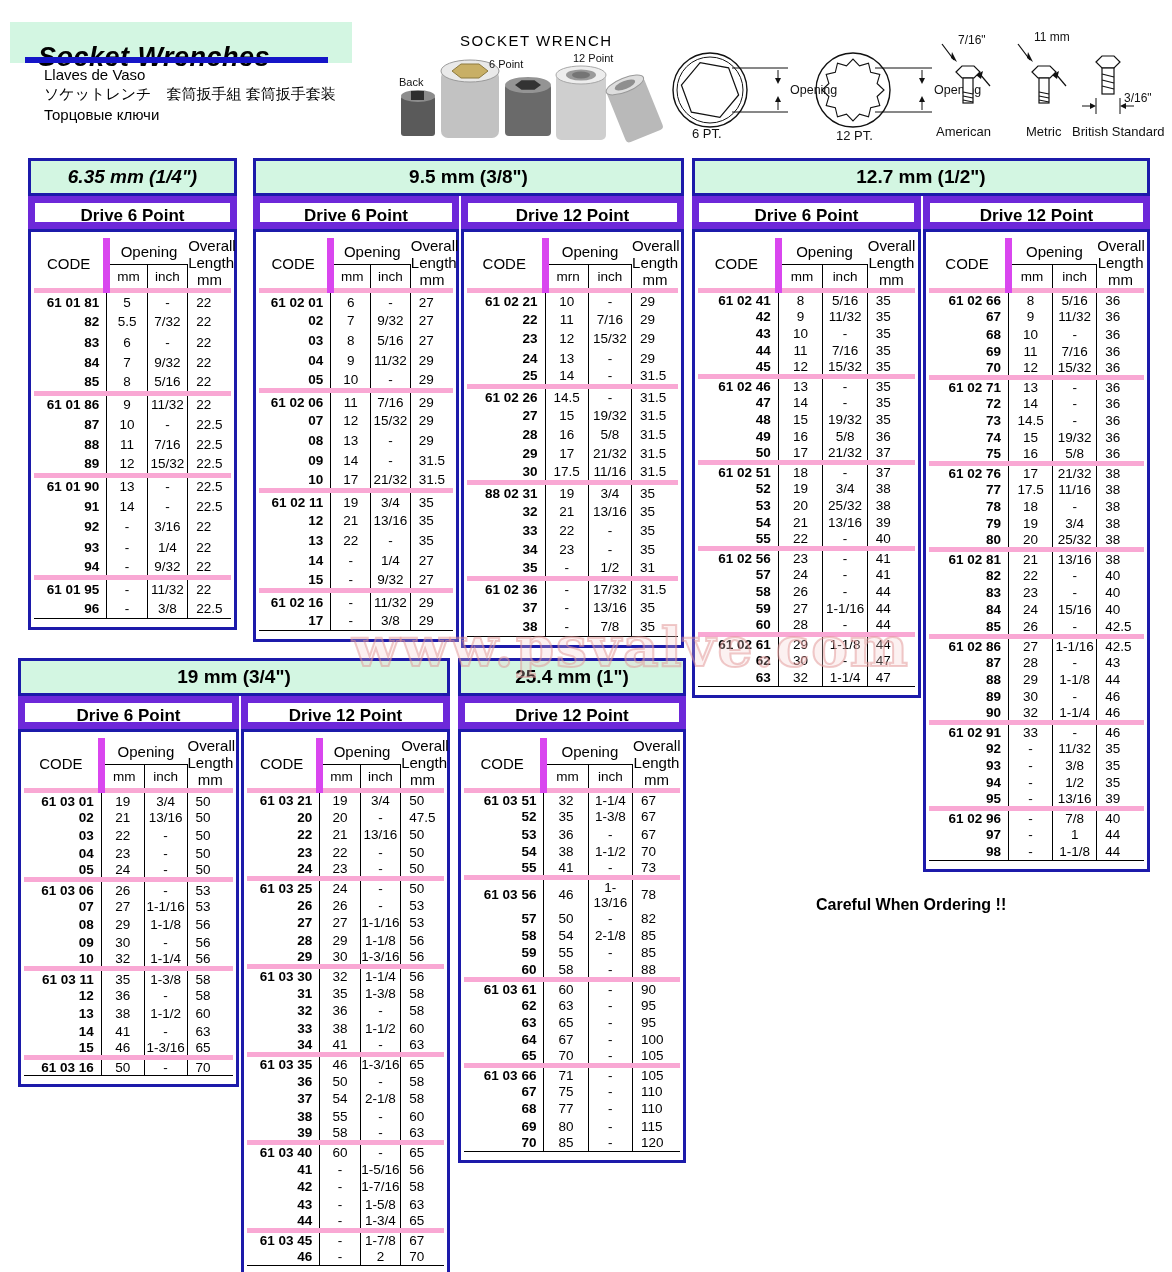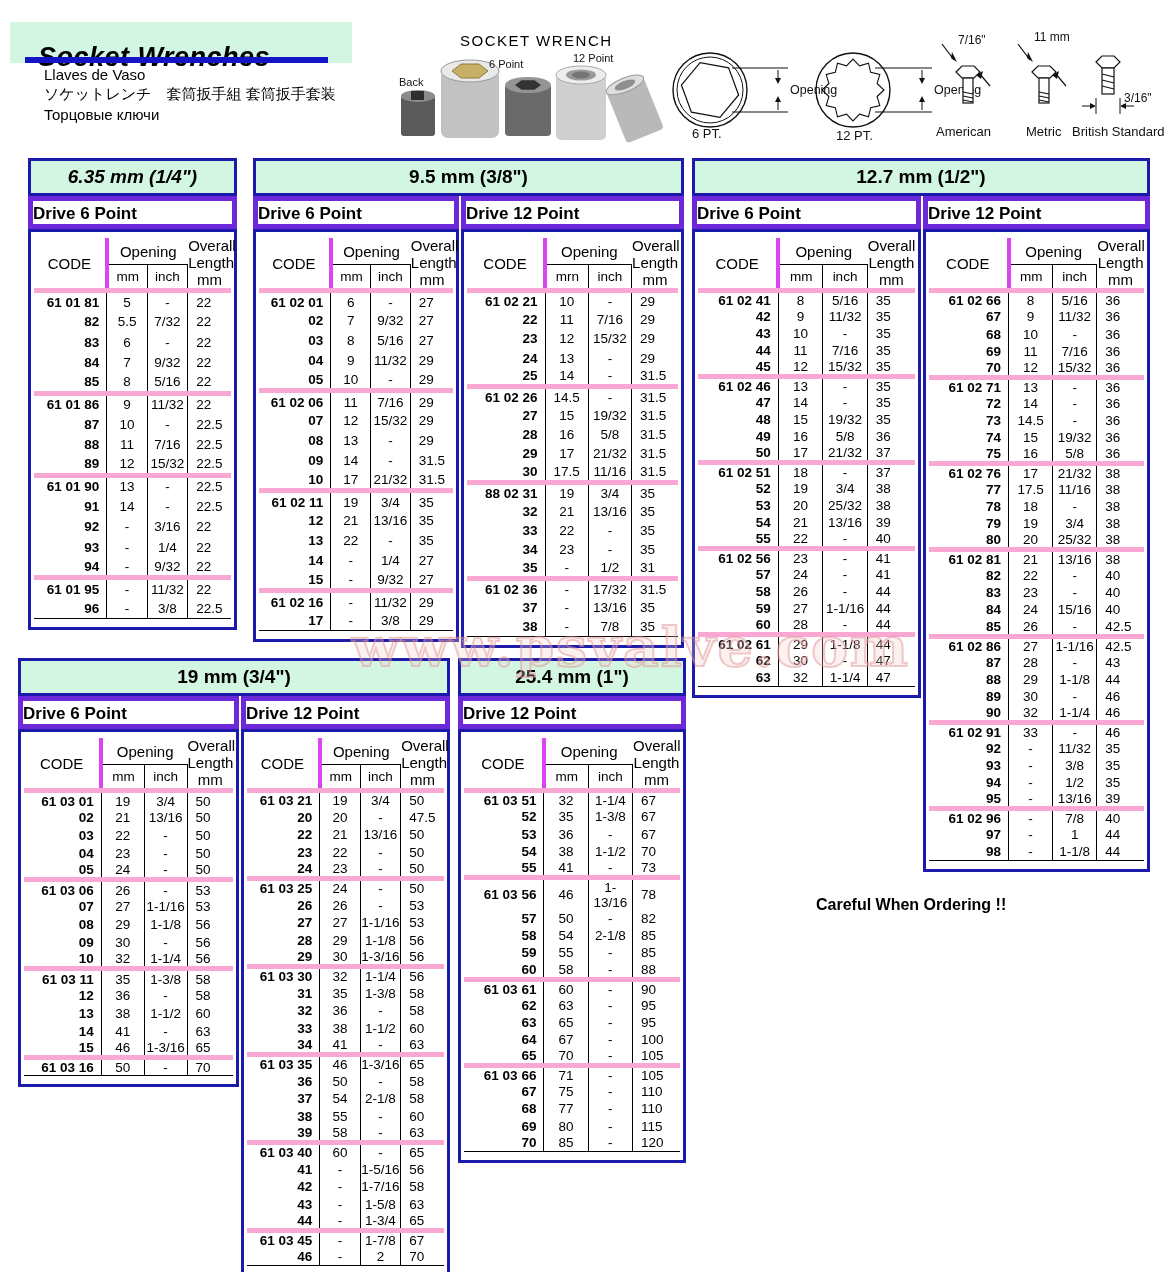--- a/index.html
+++ b/index.html
@@ -10,25 +10,25 @@
   .title-box{left:10px;top:22px;width:342px;height:41px;background:#d3f6e2}
   .title{font-size:27px;font-weight:bold;font-style:italic;padding:20px 0 0 28px;letter-spacing:.5px}
   .title-bar{left:25px;top:57px;width:303px;height:6px;background:#1515c8}
   .subtitle{left:44px;font-size:15px}
   .socket-wrench-label{left:460px;top:32px;font-size:15px;letter-spacing:1.5px}
   
   .section{position:absolute}
   .size-header{border:3px solid #1c1aaa;background:#d3f6e2;text-align:center;font-weight:bold;font-size:19px;height:38px;padding-top:5px}
   .size-header.ital{font-style:italic}
   .subs{display:flex;align-items:flex-start;gap:2px}
-  .drive-h{border:5px solid #6d28d9;background:#fff;font-weight:bold;font-size:17px;height:33px;padding-top:3px}
+  .drive-h{border:7px solid #6d28d9;background:#fff;text-align:center;font-weight:bold;font-size:17px;height:33px;padding-top:3px}
   .tbox{border:3px solid #1c1aaa;background:#fff;padding:6px 3px 8px 3px}
   .tbox table{border-collapse:collapse;width:100%;table-layout:fixed;border-bottom:1px solid #000}
   th{font-weight:normal;vertical-align:middle}
-  .h-code{width:37%;border-right:4px solid #d946ef;font-size:15px;border-bottom:1px solid #000}
+  .h-code{width:37%;border-right:7px solid #d946ef;font-size:15px;border-bottom:1px solid #000}
   .h-open{border-bottom:1px solid #000;font-size:15px;height:25px}
   .h-mm{width:17%;border-right:1px solid #000;font-size:13.5px;border-bottom:1px solid #000;height:24px}
   .h-inch{width:24%;border-right:1px solid #000;font-size:13.5px;border-bottom:1px solid #000}
   .h-oal{width:22%;font-size:15px;line-height:1.12;border-bottom:1px solid #000}
   tbody{border-top:5px solid #f9a8d4}
   td{height:var(--rh);font-size:13.5px}
   td.c-code{border-right:1px solid #000;text-align:right;padding-right:7px;font-weight:bold}
   td.c-mm{border-right:1px solid #000;text-align:center}
   td.c-inch{border-right:1px solid #000;text-align:center}
   td.c-oal{padding-left:8px}

